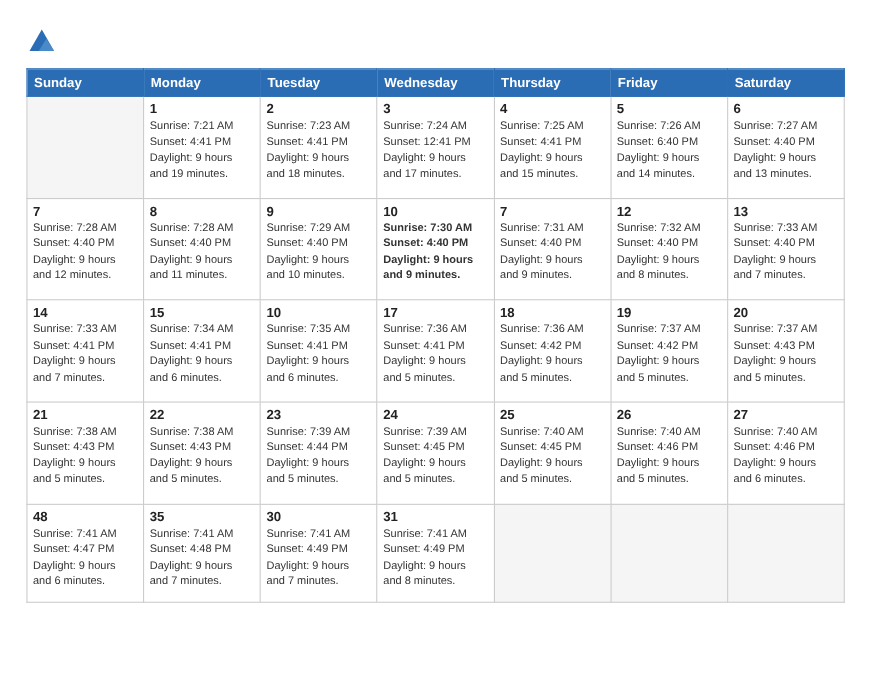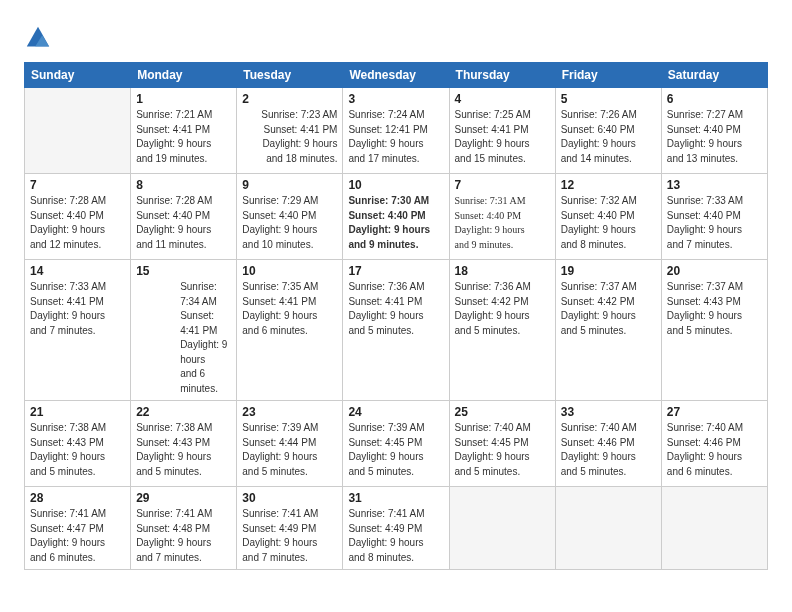--- a/index.html
+++ b/index.html
@@ -141,21 +141,21 @@
           <td class="empty"></td>
           <td>
             <span class="day-num">1</span>
             <div class="day-info" style="white-space: pre-line;">Sunrise: 7:21 AM
 Sunset: 4:41 PM
 Daylight: 9 hours
 and 19 minutes.</div>
           </td>
           <td>
             <span class="day-num">2</span>
-            <div class="day-info" style="white-space: pre-line; text-align: right;">Sunrise: 7:23 AM
+            <div class="day-info" style="white-space: pre-line;">Sunrise: 7:23 AM
 Sunset: 4:41 PM
 Daylight: 9 hours
 and 18 minutes.</div>
           </td>
           <td>
             <span class="day-num">3</span>
             <div class="day-info" style="white-space: pre-line;">Sunrise: 7:24 AM
 Sunset: 12:41 PM
 Daylight: 9 hours
 and 17 minutes.</div>
@@ -206,21 +206,21 @@
           </td>
           <td>
             <span class="day-num">10</span>
             <div class="day-info" style="white-space: pre-line; font-weight: bold;">Sunrise: 7:30 AM
 Sunset: 4:40 PM
 Daylight: 9 hours
 and 9 minutes.</div>
           </td>
           <td>
             <span class="day-num">7</span>
-            <div class="day-info" style="white-space: pre-line; font-family: Liberation Serif, serif;">Sunrise: 7:31 AM
+            <div class="day-info" style="white-space: pre-line;">Sunrise: 7:31 AM
 Sunset: 4:40 PM
 Daylight: 9 hours
 and 9 minutes.</div>
           </td>
           <td>
             <span class="day-num">12</span>
             <div class="day-info" style="white-space: pre-line;">Sunrise: 7:32 AM
 Sunset: 4:40 PM
 Daylight: 9 hours
 and 8 minutes.</div>
@@ -236,21 +236,21 @@
         <tr>
           <td>
             <span class="day-num">14</span>
             <div class="day-info" style="white-space: pre-line;">Sunrise: 7:33 AM
 Sunset: 4:41 PM
 Daylight: 9 hours
 and 7 minutes.</div>
           </td>
           <td>
             <span class="day-num">15</span>
-            <div class="day-info" style="white-space: pre-line; margin-left: 44px;">Sunrise: 7:34 AM
+            <div class="day-info" style="white-space: pre-line;">Sunrise: 7:34 AM
 Sunset: 4:41 PM
 Daylight: 9 hours
 and 6 minutes.</div>
           </td>
           <td>
             <span class="day-num">10</span>
             <div class="day-info" style="white-space: pre-line;">Sunrise: 7:35 AM
 Sunset: 4:41 PM
 Daylight: 9 hours
 and 6 minutes.</div>
@@ -314,44 +314,44 @@
 and 5 minutes.</div>
           </td>
           <td>
             <span class="day-num">25</span>
             <div class="day-info" style="white-space: pre-line;">Sunrise: 7:40 AM
 Sunset: 4:45 PM
 Daylight: 9 hours
 and 5 minutes.</div>
           </td>
           <td>
-            <span class="day-num">33</span>
+            <span class="day-num">26</span>
             <div class="day-info" style="white-space: pre-line;">Sunrise: 7:40 AM
 Sunset: 4:46 PM
 Daylight: 9 hours
 and 5 minutes.</div>
           </td>
           <td>
             <span class="day-num">27</span>
             <div class="day-info" style="white-space: pre-line;">Sunrise: 7:40 AM
 Sunset: 4:46 PM
 Daylight: 9 hours
 and 6 minutes.</div>
           </td>
         </tr>
         <tr class="last-row">
           <td>
-            <span class="day-num">28</span>
+            <span class="day-num">48</span>
             <div class="day-info" style="white-space: pre-line;">Sunrise: 7:41 AM
 Sunset: 4:47 PM
 Daylight: 9 hours
 and 6 minutes.</div>
           </td>
           <td>
-            <span class="day-num">29</span>
+            <span class="day-num">35</span>
             <div class="day-info" style="white-space: pre-line;">Sunrise: 7:41 AM
 Sunset: 4:48 PM
 Daylight: 9 hours
 and 7 minutes.</div>
           </td>
           <td>
             <span class="day-num">30</span>
             <div class="day-info" style="white-space: pre-line;">Sunrise: 7:41 AM
 Sunset: 4:49 PM
 Daylight: 9 hours

